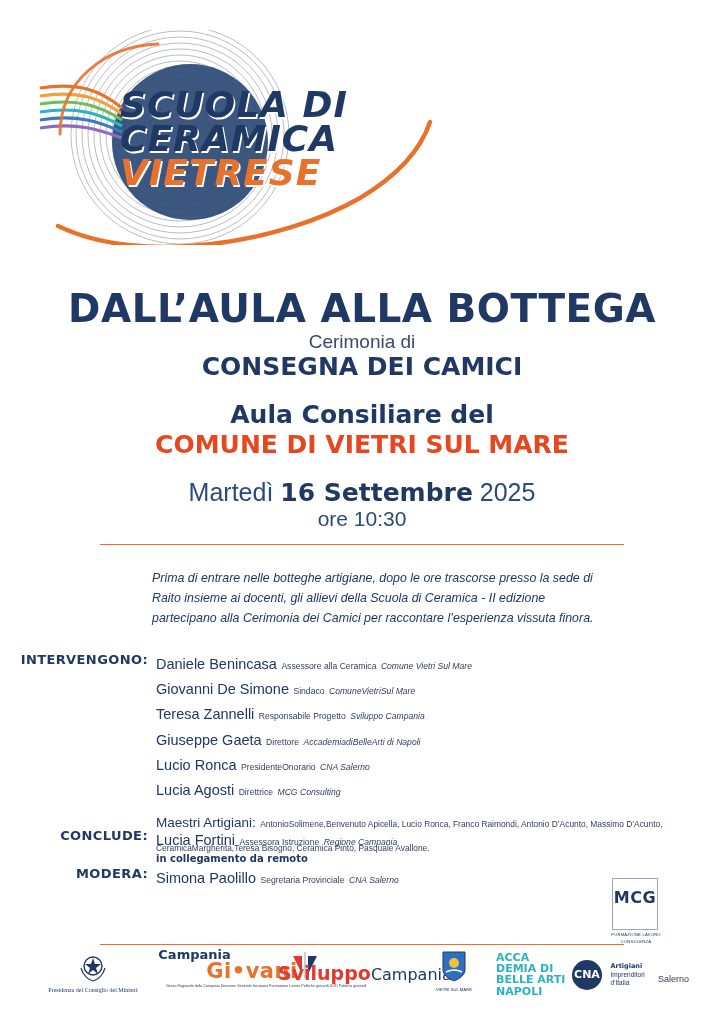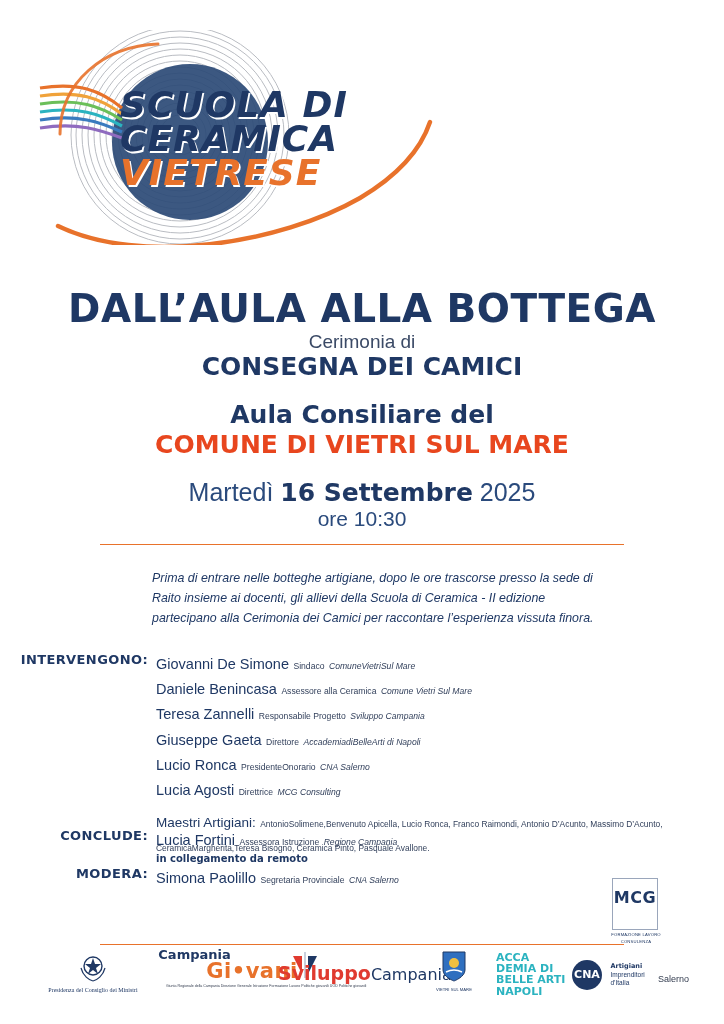--- a/index.html
+++ b/index.html
@@ -442,28 +442,28 @@
 
   <div class="divider"></div>
 
   <div class="intro">Prima di entrare nelle botteghe artigiane, dopo le ore trascorse presso la sede di Raito insieme ai docenti, gli allievi della Scuola di Ceramica - II edizione partecipano alla Cerimonia dei Camici per raccontare l’esperienza vissuta finora.</div>
 
   <div class="section" style="top:652px;">
     <div class="label-col">INTERVENGONO:</div>
     <div class="people-col">
 
       <div class="person">
+        <span class="nm">Daniele Benincasa</span>
+        <span class="role">Assessore alla Ceramica</span>
+        <span class="org">Comune Vietri Sul Mare</span>
+      </div>
+      <div class="person">
         <span class="nm">Giovanni De Simone</span>
         <span class="role">Sindaco</span>
         <span class="org">ComuneVietriSul Mare</span>
-      </div>
-      <div class="person">
-        <span class="nm">Daniele Benincasa</span>
-        <span class="role">Assessore alla Ceramica</span>
-        <span class="org">Comune Vietri Sul Mare</span>
       </div>
       <div class="person">
         <span class="nm">Teresa Zannelli</span>
         <span class="role">Responsabile Progetto</span>
         <span class="org">Sviluppo Campania</span>
       </div>
       <div class="person">
         <span class="nm">Giuseppe Gaeta</span>
         <span class="role">Direttore</span>
         <span class="org">AccademiadiBelleArti di Napoli</span>

